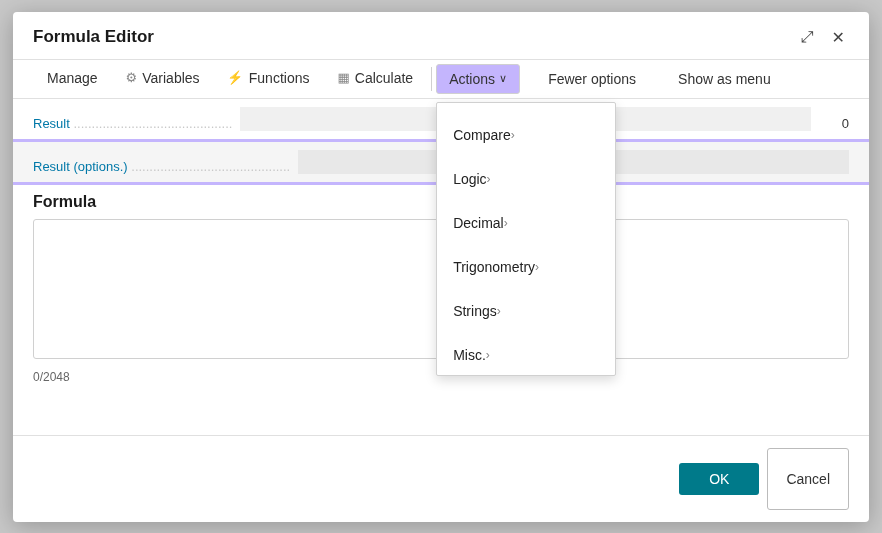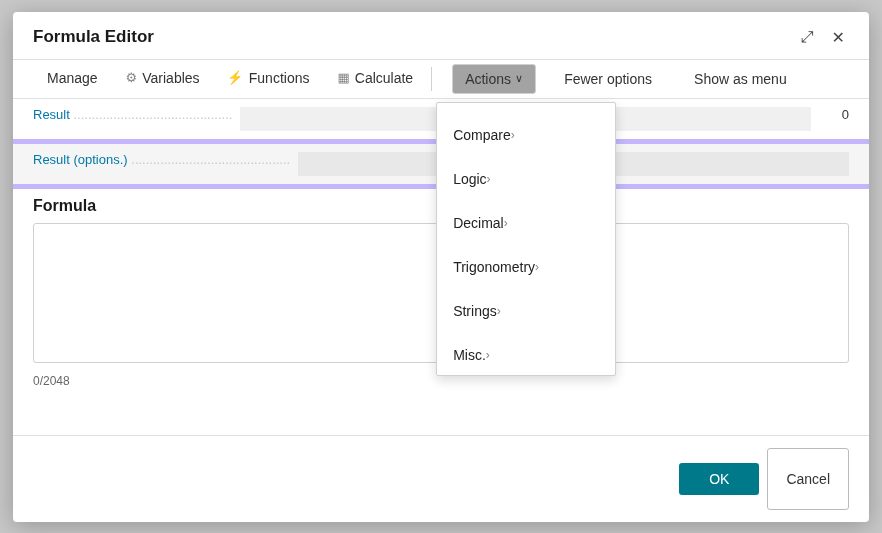--- a/index.html
+++ b/index.html
@@ -75,55 +75,54 @@
       font-size: 13px;
       color: #888;
     }
     .tab-separator {
       width: 1px;
       height: 24px;
       background: #d0d0d0;
       margin: 0 4px;
     }
     .actions-tab {
-      background: #a3a3a3;
+      background: #c4b5fd;
       border: 1px solid #d0d0d0;
       border-radius: 3px;
       padding: 6px 12px;
       cursor: pointer;
       font-size: 14px;
       display: flex;
       align-items: center;
       gap: 4px;
       color: #333;
       position: relative;
-      margin-left: 16px;
     }
     .actions-tab .chevron { font-size: 11px; }
     .fewer-options-btn, .show-as-menu-btn {
       background: none;
       border: none;
       padding: 10px 14px;
       cursor: pointer;
       color: #333;
       font-size: 14px;
       margin-left: 14px;
     }
 
     .content-area {
       flex: 1;
       padding: 0;
       position: relative;
       overflow: hidden;
     }
     .result-row {
       display: flex;
-      align-items: flex-start;
+      align-items: flex-end;
       padding: 8px 20px;
-      border-bottom: 5px solid #c4b5fd;
+      border-bottom: 3px solid #c4b5fd;
       gap: 8px;
     }
     .result-label {
       color: #0078a8;
       font-size: 13px;
       min-width: 120px;
       position: relative;
     }
     .result-label::after {
       content: ' ............................................';

